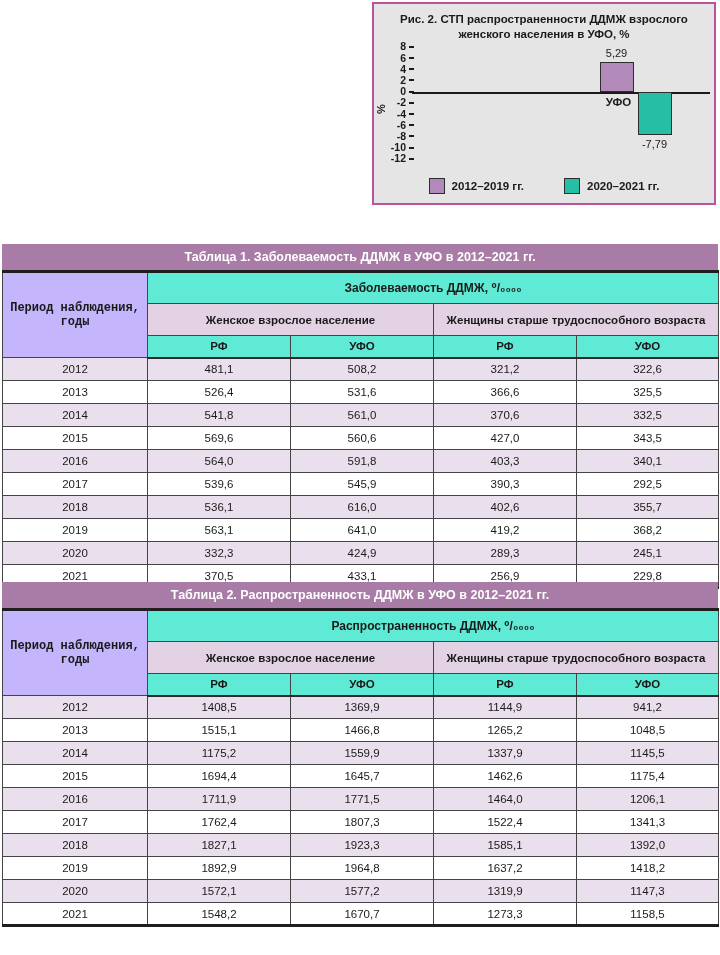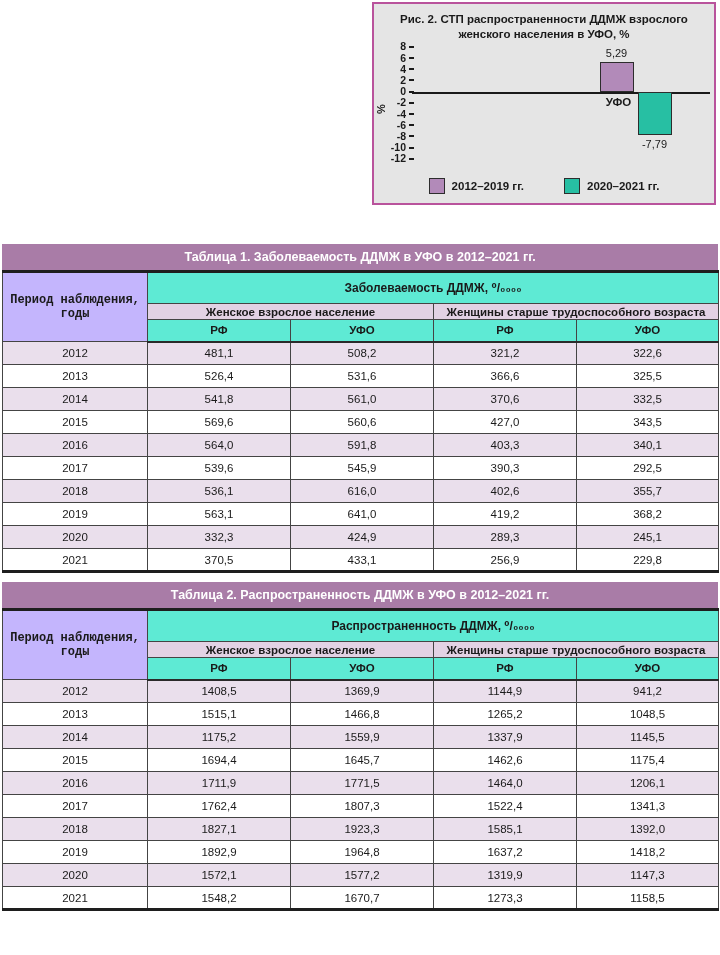--- a/index.html
+++ b/index.html
@@ -114,21 +114,21 @@
   }
   .tbl th, .tbl td {
     border: 1px solid #444444;
     text-align: center;
     vertical-align: middle;
     padding: 0 3px;
     box-sizing: border-box;
   }
   .tbl th { font-size: 11.5px; font-weight: bold; background: #5eead4; }
   .tbl .h-a th { height: 32px; font-size: 12px; }
-  .tbl .h-b th { height: 16px; background: #e2d2e4; }
+  .tbl .h-b th { height: 32px; background: #e2d2e4; }
   .tbl .h-c th { height: 22px; border-bottom: 2px solid #2a2a2a; }
   .tbl .col-years { width: 145px; background: #c4b5fd; font-size: 11.5px; font-family: Liberation Mono, monospace; }
   .tbl td { font-size: 11.5px; height: 23px; background: #ffffff; }
   .tbl tr.alt td { background: #eadfec; }
 </style>
 </head>
 <body>
 
 <div class="fig-box">
   <div class="fig-title">Рис. 2. СТП распространенности ДДМЖ взрослого женского населения в УФО, %</div>

